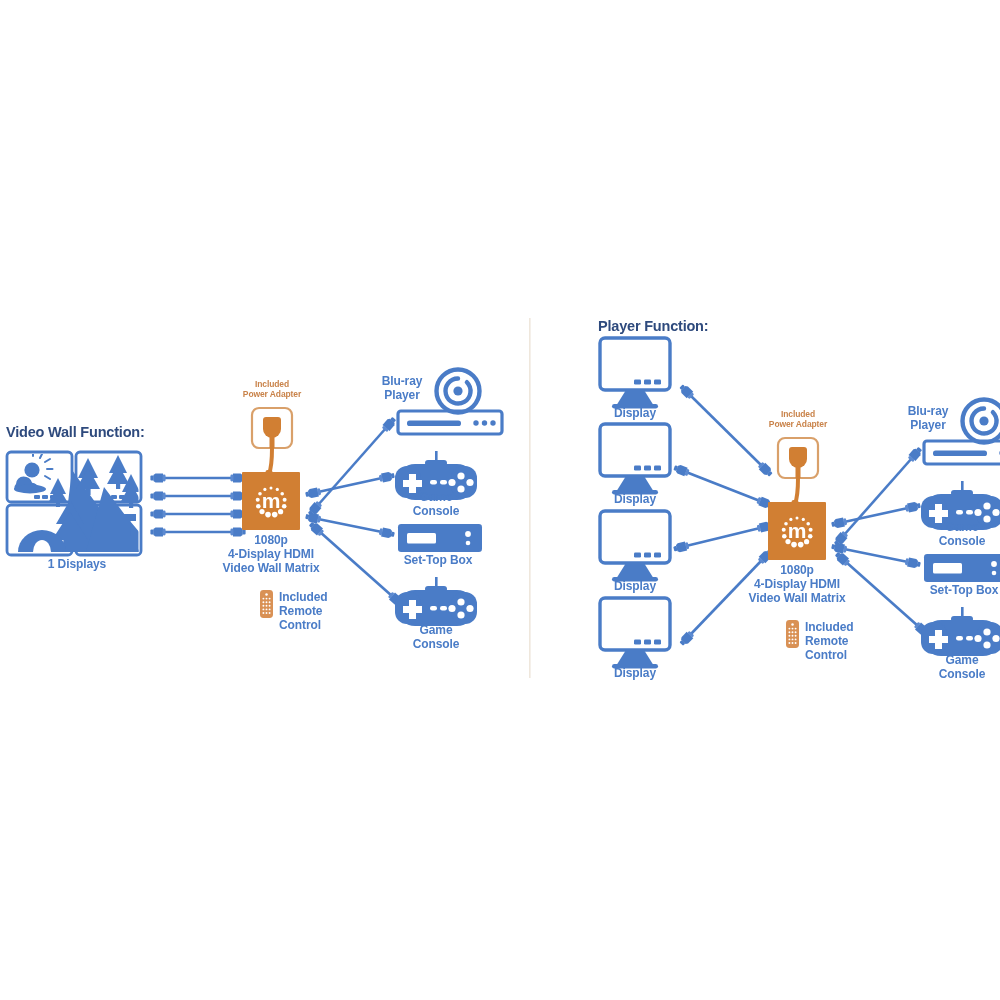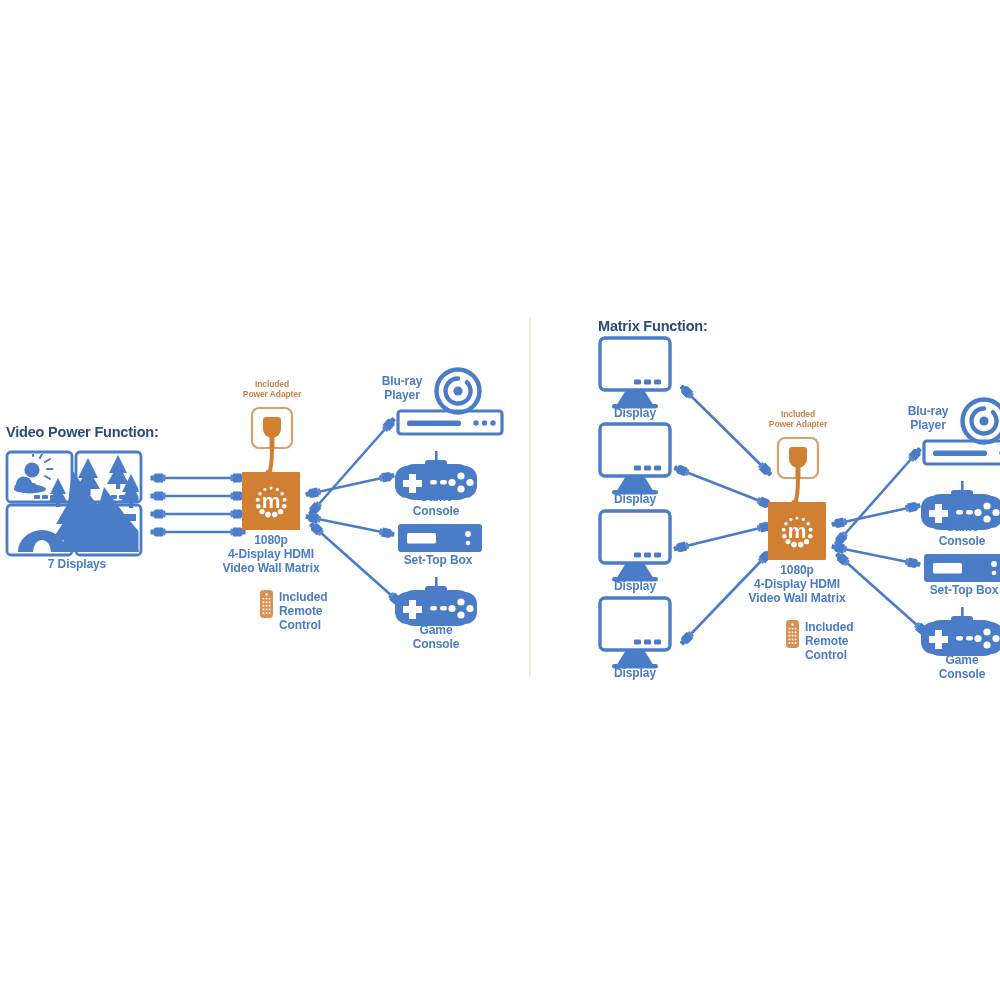--- a/index.html
+++ b/index.html
@@ -358,23 +358,23 @@
   </g>
   <g>
     <use href="#settop" transform="translate(924,554)"></use>
   </g>
   <g>
     <use href="#gamepad" transform="translate(923,618)"></use>
   </g>
 
 </svg>
 
-<div class="heading" style="left:6px;top:424px;">Video Power Function:</div>
-
-<div class="lbl lbl-dev" style="left:22px;top:557px;width:110px;">7 Displays</div>
+<div class="heading" style="left:6px;top:424px;">Video Wall Function:</div>
+
+<div class="lbl lbl-dev" style="left:22px;top:557px;width:110px;">1 Displays</div>
 
 <div class="lbl lbl-orange" style="left:222px;top:379px;width:100px;font-size:8.5px;">
   <div>Included</div>
   <div>Power Adapter</div>
 </div>
 
 <div class="lbl lbl-dev" style="left:221px;top:533px;width:100px;">
   <div>1080p</div>
   <div>4-Display HDMI</div>
   <div>Video Wall Matrix</div>
@@ -389,21 +389,21 @@
   <div>Blu-ray</div>
   <div>Player</div>
 </div>
 
 <div class="lbl lbl-dev" style="left:396px;top:490px;width:80px;">Game Console</div>
 
 <div class="lbl lbl-dev" style="left:398px;top:553px;width:80px;">Set-Top Box</div>
 
 <div class="lbl lbl-dev" style="left:396px;top:623px;width:80px;">Game Console</div>
 
-<div class="heading" style="left:598px;top:318px;">Matrix Function:</div>
+<div class="heading" style="left:598px;top:318px;">Player Function:</div>
 
 <div class="lbl lbl-dev" style="left:600px;top:406px;width:70px;">Display</div>
 <div class="lbl lbl-dev" style="left:600px;top:492px;width:70px;">Display</div>
 <div class="lbl lbl-dev" style="left:600px;top:579px;width:70px;">Display</div>
 <div class="lbl lbl-dev" style="left:600px;top:666px;width:70px;">Display</div>
 
 <div class="lbl lbl-orange" style="left:748px;top:409px;width:100px;font-size:8.5px;">
   <div>Included</div>
   <div>Power Adapter</div>
 </div>

